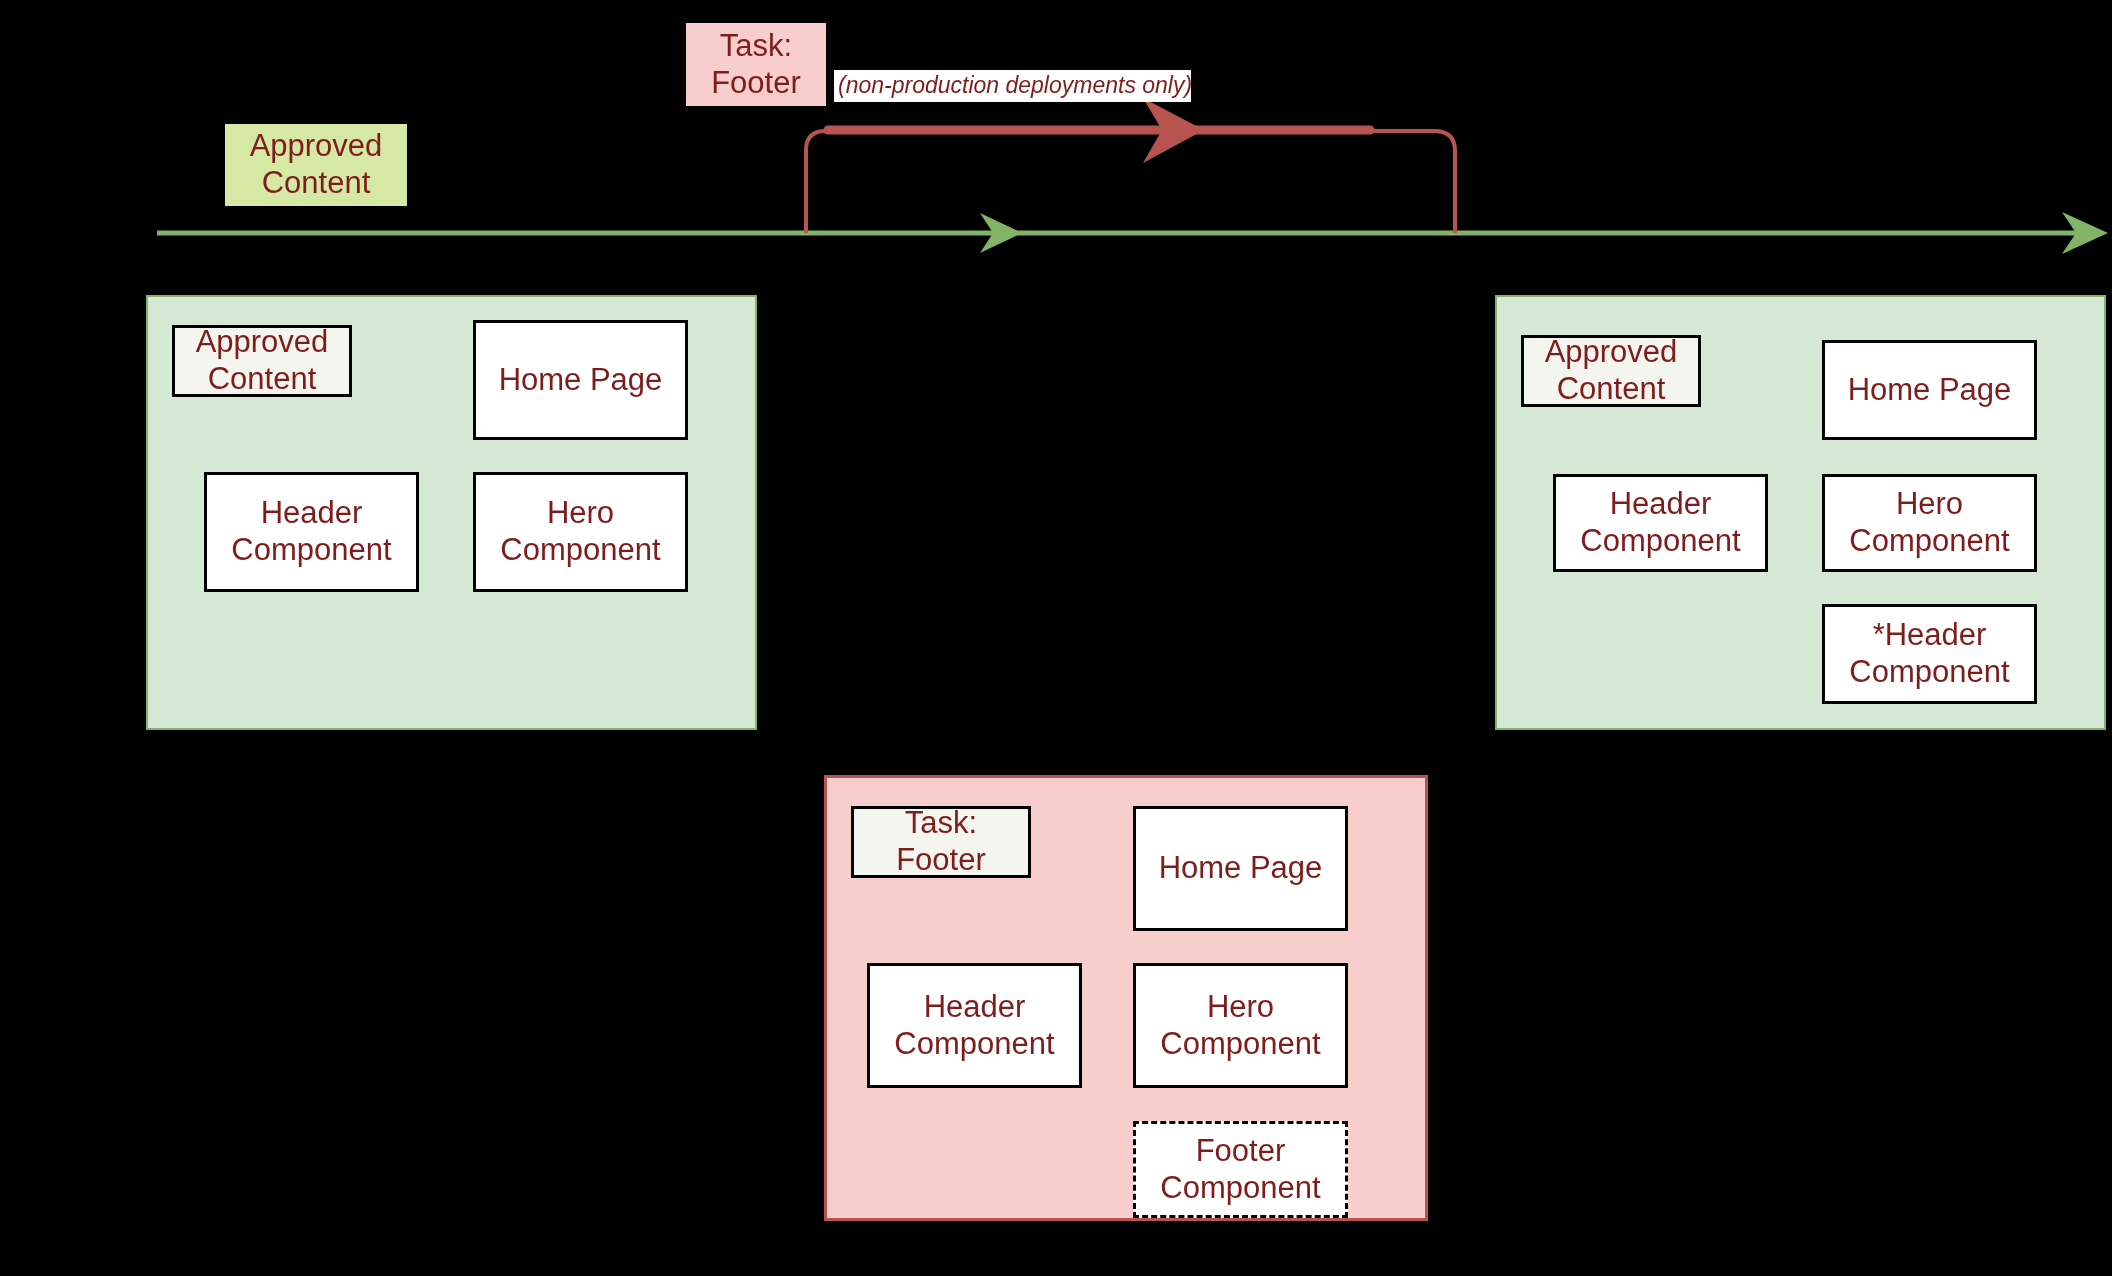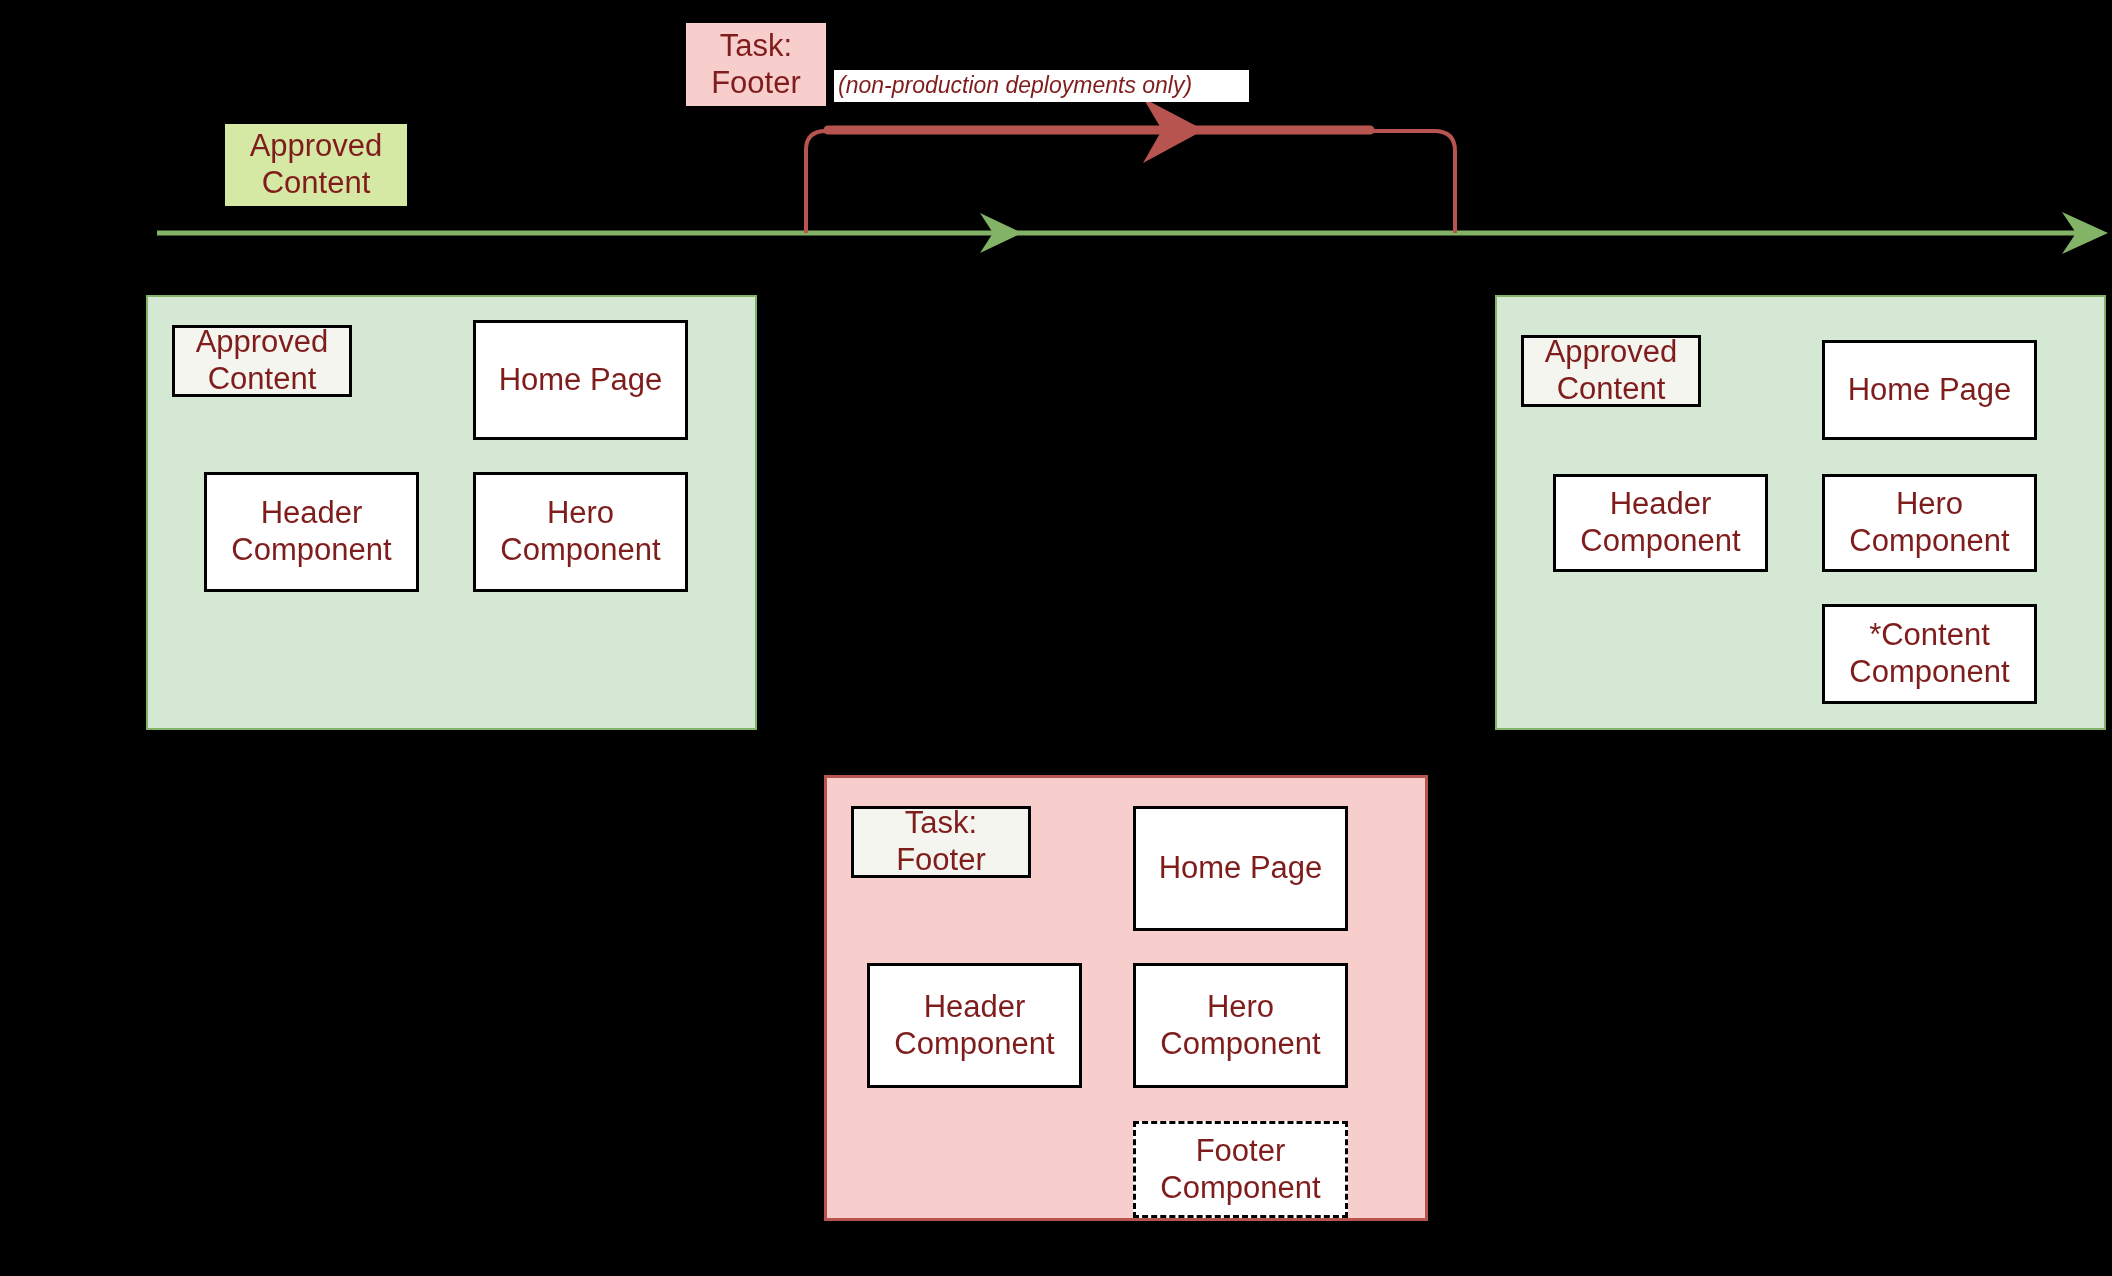--- a/index.html
+++ b/index.html
@@ -111,21 +111,21 @@
 
     <polygon points="1143,98 1204,130 1143,163 1162,130" fill="#b85450"></polygon>
   </svg>
 
   <div class="node chip-green" style="left:225px; top:124px; width:182px; height:82px;">Approved
 Content</div>
 
   <div class="node chip-pink" style="left:686px; top:23px; width:140px; height:83px;">Task:
 Footer</div>
 
-  <div class="node note-white" style="left:834px; top:70px; width:415px; height:32px;">(non-production deployments only)</div>
+  <div class="node note-white" style="left:834px; top:70px; width:357px; height:32px;">(non-production deployments only)</div>
 
   <div class="panel-green" style="left:146px; top:295px; width:611px; height:435px;">
 
     <div class="node card-cream" style="left:24px; top:28px; width:180px; height:72px;">Approved
 Content</div>
 
     <div class="node card-white" style="left:325px; top:23px; width:215px; height:120px;">Home Page</div>
 
     <div class="node card-white" style="left:56px; top:175px; width:215px; height:120px;">Header
 Component</div>
@@ -140,21 +140,21 @@
 Content</div>
 
     <div class="node card-white" style="left:325px; top:43px; width:215px; height:100px;">Home Page</div>
 
     <div class="node card-white" style="left:56px; top:177px; width:215px; height:98px;">Header
 Component</div>
 
     <div class="node card-white" style="left:325px; top:177px; width:215px; height:98px;">Hero
 Component</div>
 
-    <div class="node card-white" style="left:325px; top:307px; width:215px; height:100px;">*Content
+    <div class="node card-white" style="left:325px; top:307px; width:215px; height:100px;">*Header
 Component</div>
   </div>
 
   <div class="panel-pink" style="left:824px; top:775px; width:604px; height:446px;">
 
     <div class="node card-cream" style="left:24px; top:28px; width:180px; height:72px;">Task:
 Footer</div>
 
     <div class="node card-white" style="left:306px; top:28px; width:215px; height:125px;">Home Page</div>
 

